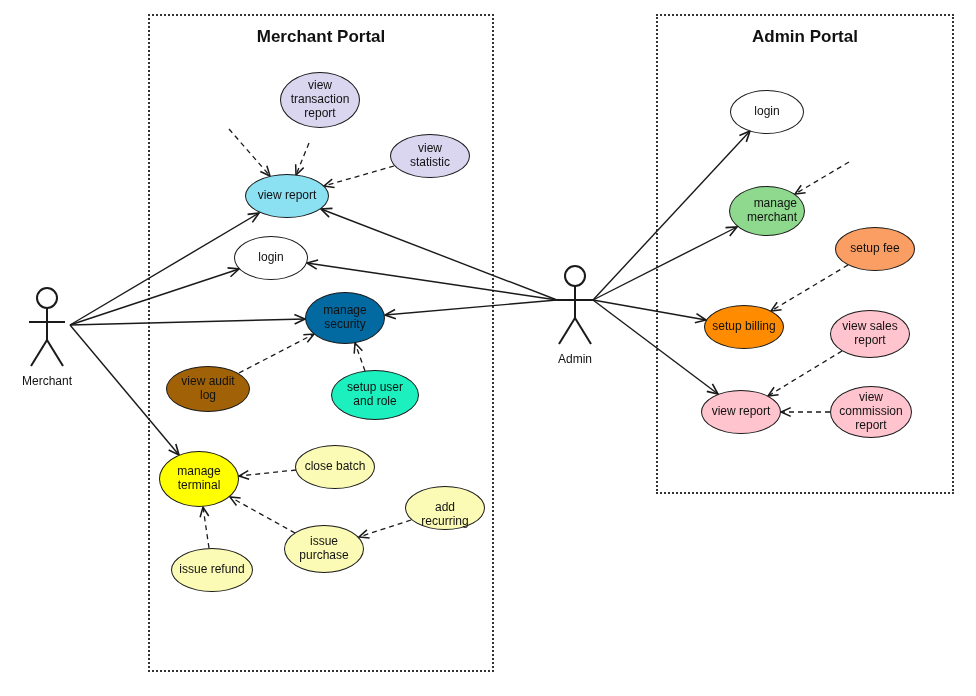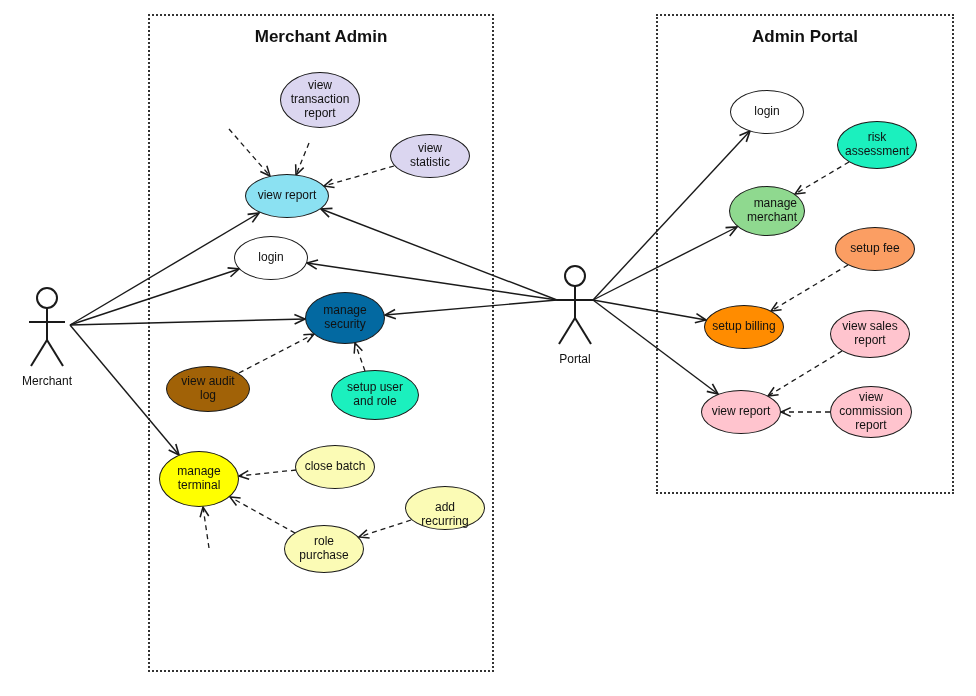--- a/index.html
+++ b/index.html
@@ -66,21 +66,21 @@
     margin-top: 4px;
     text-align: center;
   }
 </style>
 </head>
 <body>
 
 <div class="canvas">
 
   <div class="boundary" style="left:148px; top:14px; width:346px; height:658px;">
-    <div class="boundary-title">Merchant Admin</div>
+    <div class="boundary-title">Merchant Portal</div>
   </div>
   <div class="boundary" style="left:656px; top:14px; width:298px; height:480px;">
     <div class="boundary-title">Admin Portal</div>
   </div>
 
   <svg class="wires" width="976" height="696" viewBox="0 0 976 696">
     <defs>
       <marker id="arrow" viewBox="0 0 12 12" refX="10" refY="6" markerWidth="10" markerHeight="10" orient="auto">
         <path d="M1,2 L10,6 L1,10" fill="none" stroke="#1a1a1a" stroke-width="1.4"></path>
       </marker>
@@ -131,21 +131,21 @@
   <div class="actor" style="left:543px; top:264px;">
     <svg width="60" height="84" viewBox="0 0 60 84">
       <g stroke="#1a1a1a" stroke-width="2" fill="#ffffff">
         <circle cx="30" cy="12" r="10"></circle>
         <line x1="30" y1="22" x2="30" y2="54"></line>
         <line x1="12" y1="36" x2="48" y2="36"></line>
         <line x1="30" y1="54" x2="14" y2="80"></line>
         <line x1="30" y1="54" x2="46" y2="80"></line>
       </g>
     </svg>
-    <div class="actor-label">Portal</div>
+    <div class="actor-label">Admin</div>
   </div>
 
   <div class="node" style="left: 280px; top: 72px; width: 80px; height: 56px; background-color: rgb(219, 214, 240);">
     <span class="node-label">view transaction report</span>
   </div>
   <div class="node" style="left: 390px; top: 134px; width: 80px; height: 44px; background-color: rgb(219, 214, 240);">
     <span class="node-label">view statistic</span>
   </div>
   <div class="node" style="left: 245px; top: 174px; width: 84px; height: 44px; background-color: rgb(139, 225, 242);">
     <span class="node-label">view report</span>
@@ -165,29 +165,29 @@
   <div class="node" style="left: 159px; top: 451px; width: 80px; height: 56px; background-color: rgb(255, 255, 0);">
     <span class="node-label">manage terminal</span>
   </div>
   <div class="node" style="left: 295px; top: 445px; width: 80px; height: 44px; background-color: rgb(251, 251, 181);">
     <span class="node-label">close batch</span>
   </div>
   <div class="node" style="left: 405px; top: 486px; width: 80px; height: 44px; background-color: rgb(251, 251, 181); align-items: flex-end;">
     <span class="node-label">add recurring</span>
   </div>
   <div class="node" style="left: 284px; top: 525px; width: 80px; height: 48px; background-color: rgb(251, 251, 181);">
-    <span class="node-label">role purchase</span>
+    <span class="node-label">issue purchase</span>
+  </div>
+  <div class="node" style="left: 171px; top: 548px; width: 82px; height: 44px; background-color: rgb(251, 251, 181);">
+    <span class="node-label">issue refund</span>
   </div>
 
   <div class="node" style="left: 730px; top: 90px; width: 74px; height: 44px; background-color: rgb(255, 255, 255);">
     <span class="node-label">login</span>
   </div>
-  <div class="node" style="left: 837px; top: 121px; width: 80px; height: 48px; background-color: rgb(27, 240, 190);">
-    <span class="node-label">risk assessment</span>
-  </div>
   <div class="node" style="left: 729px; top: 186px; width: 76px; height: 50px; background-color: rgb(143, 217, 143); text-align: right;">
     <span class="node-label">manage merchant</span>
   </div>
   <div class="node" style="left: 835px; top: 227px; width: 80px; height: 44px; background-color: rgb(251, 158, 99);">
     <span class="node-label">setup fee</span>
   </div>
   <div class="node" style="left: 704px; top: 305px; width: 80px; height: 44px; background-color: rgb(255, 140, 0);">
     <span class="node-label">setup billing</span>
   </div>
   <div class="node" style="left: 830px; top: 310px; width: 80px; height: 48px; background-color: rgb(255, 196, 206);">

